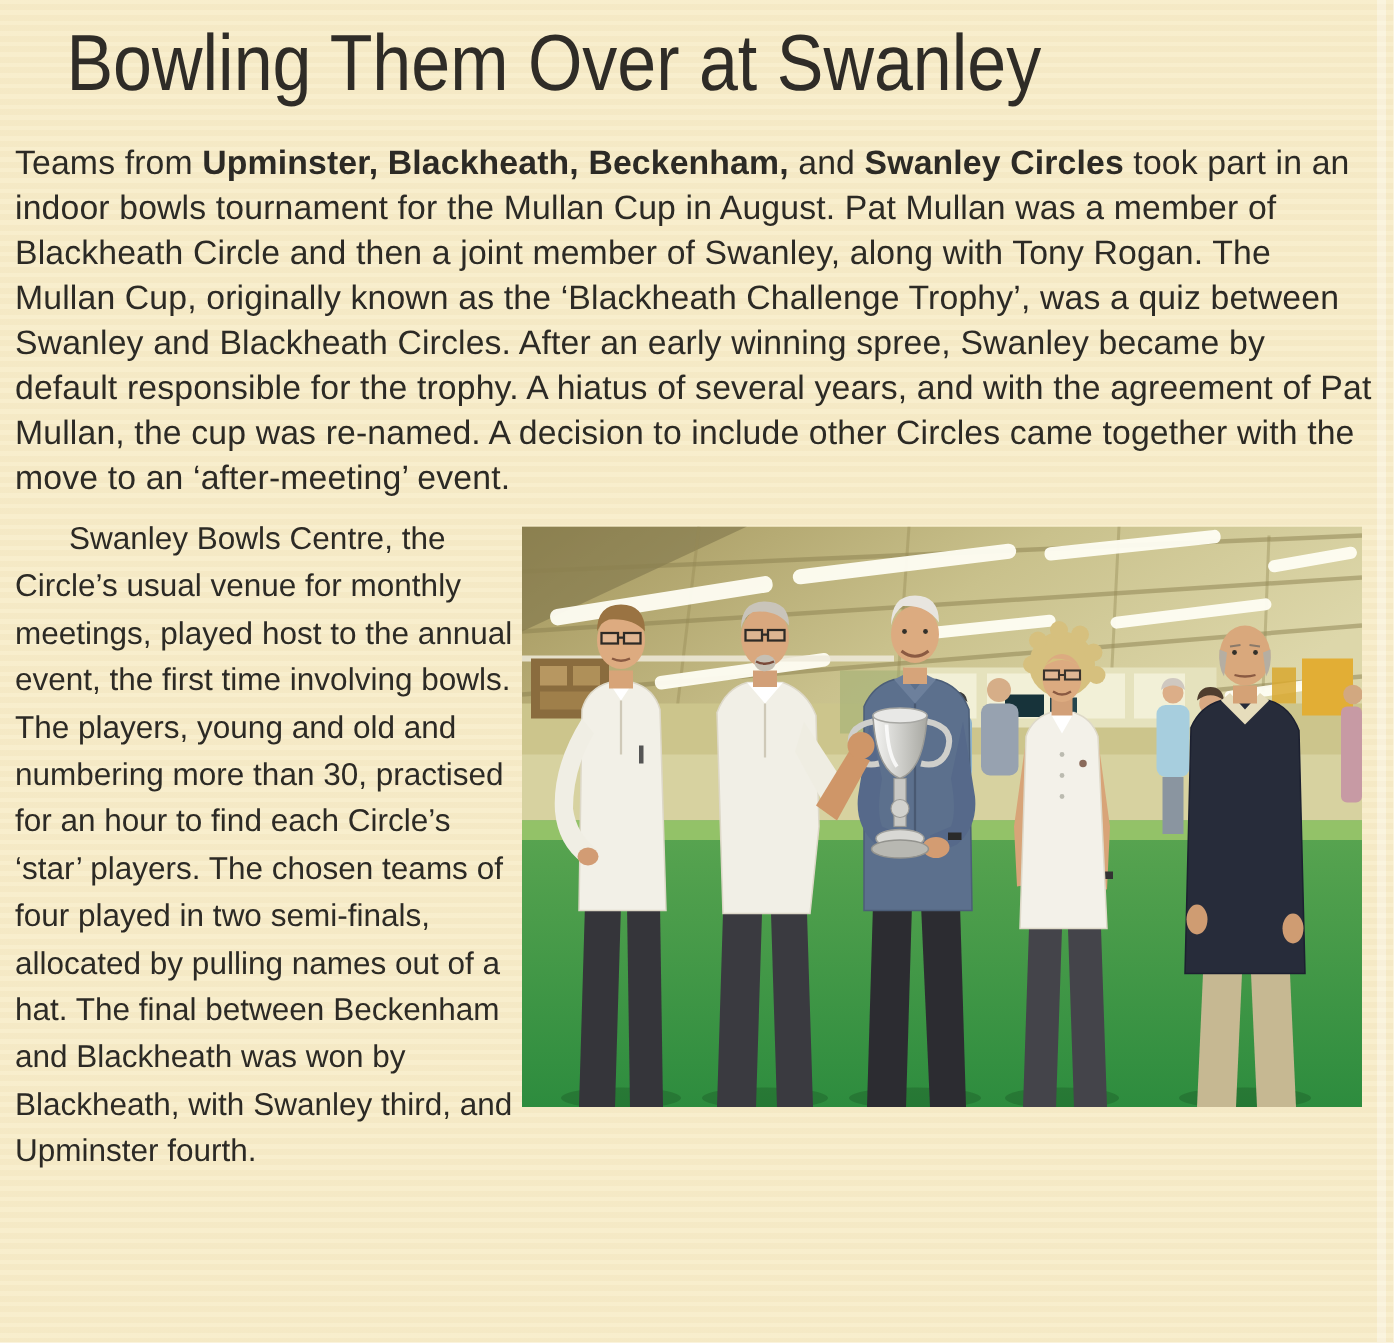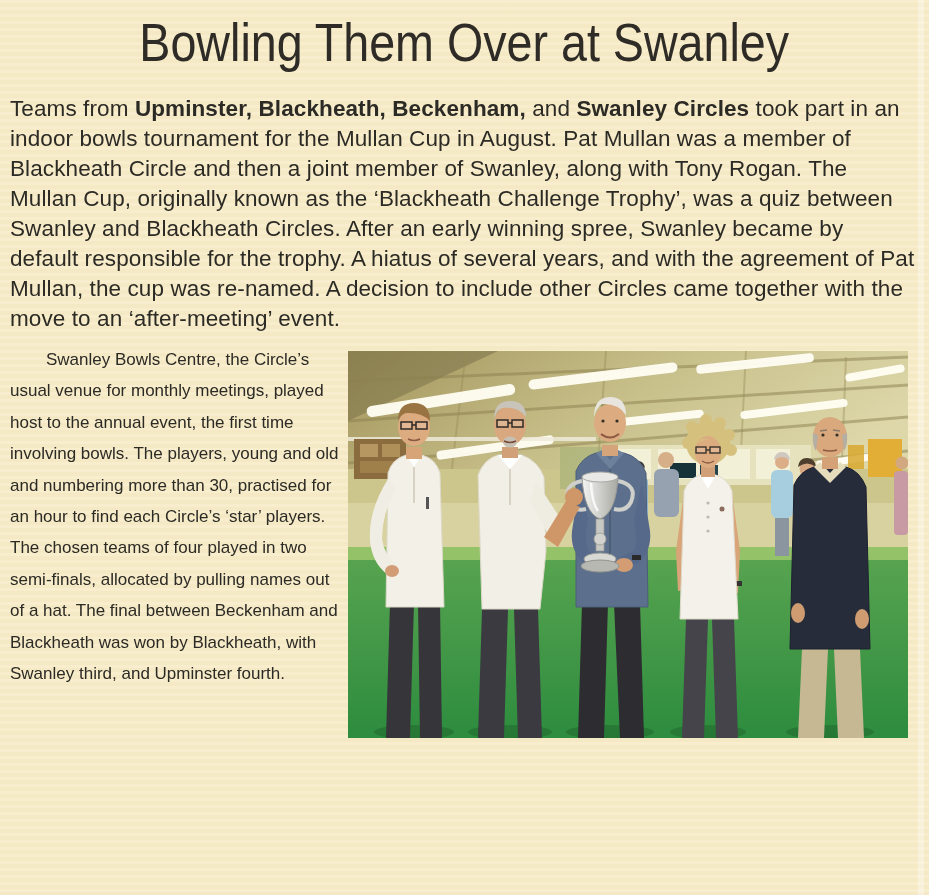--- a/index.html
+++ b/index.html
@@ -12,36 +12,35 @@
       rgba(255,255,255,0.05) 0 3px, rgba(203,182,136,0.07) 3px 7px);
     overflow:hidden;
     color:#2c2a25;
   }
   .scan-edge{
     position:absolute;right:5px;top:0;bottom:0;width:6px;
     background:rgba(255,255,255,0.35);
   }
   .title{
     position:absolute;left:0;right:0;top:14px;margin:0;
-    text-align:center;
     font-weight:300;
     font-size:53px;
     line-height:1.1;
     color:#2f2c27;
     letter-spacing:0px;
   }
   .title-inner{display:inline-block;transform:scaleX(0.88);transform-origin:50% 50%;}
   .intro{
     position:absolute;left:10px;top:94px;width:905px;margin:0;
     font-size:22.5px;line-height:30px;letter-spacing:0.1px;
   }
   .intro b{font-weight:bold;text-align:right;}
   .col{
     position:absolute;left:10px;top:344px;width:333px;margin:0;
-    font-size:17px;line-height:31.4px;
+    font-size:21px;line-height:31.4px;
     text-indent:36px;
   }
   .photo-fig{position:absolute;left:348px;top:351px;margin:0;width:560px;}
   .photo-svg{display:block;width:560px;height:387px;}
 </style>
 </head>
 <body>
 
 <div class="page">
 

